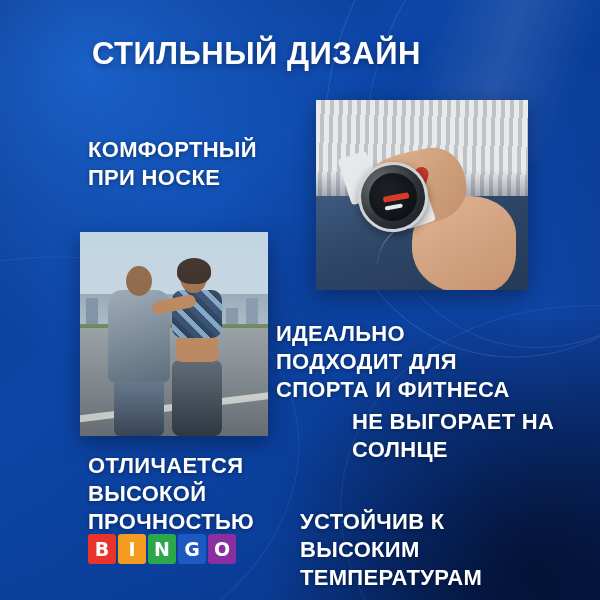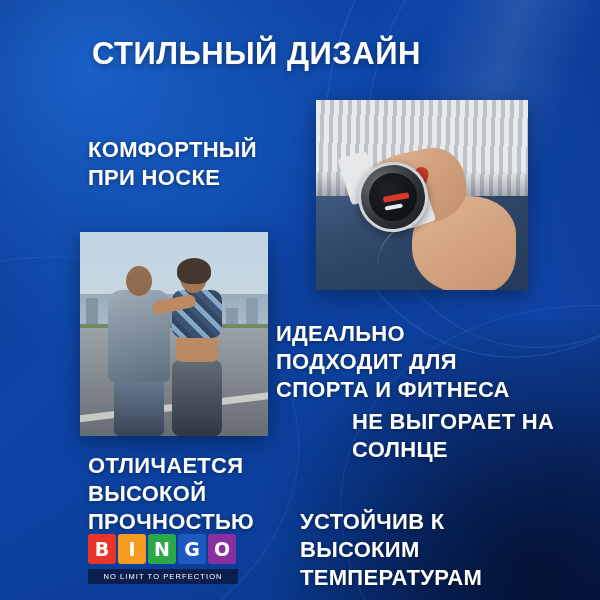--- a/index.html
+++ b/index.html
@@ -343,16 +343,15 @@
   <div class="caption c-temp">УСТОЙЧИВ К ВЫСОКИМ ТЕМПЕРАТУРАМ</div>
 
   <div class="logo-wrap">
     <div class="logo-letters">
       <div class="ltr" style="background:#e8342a">B</div>
       <div class="ltr" style="background:#f59b1f">I</div>
       <div class="ltr" style="background:#2aa84a">N</div>
       <div class="ltr" style="background:#1d59c0">G</div>
       <div class="ltr" style="background:#8a2fa0">O</div>
     </div>
-    <div class="logo-tagline">NO LIMIT TO PERFECTION</div>
   </div>
 
 </div>
 
 </body></html>

